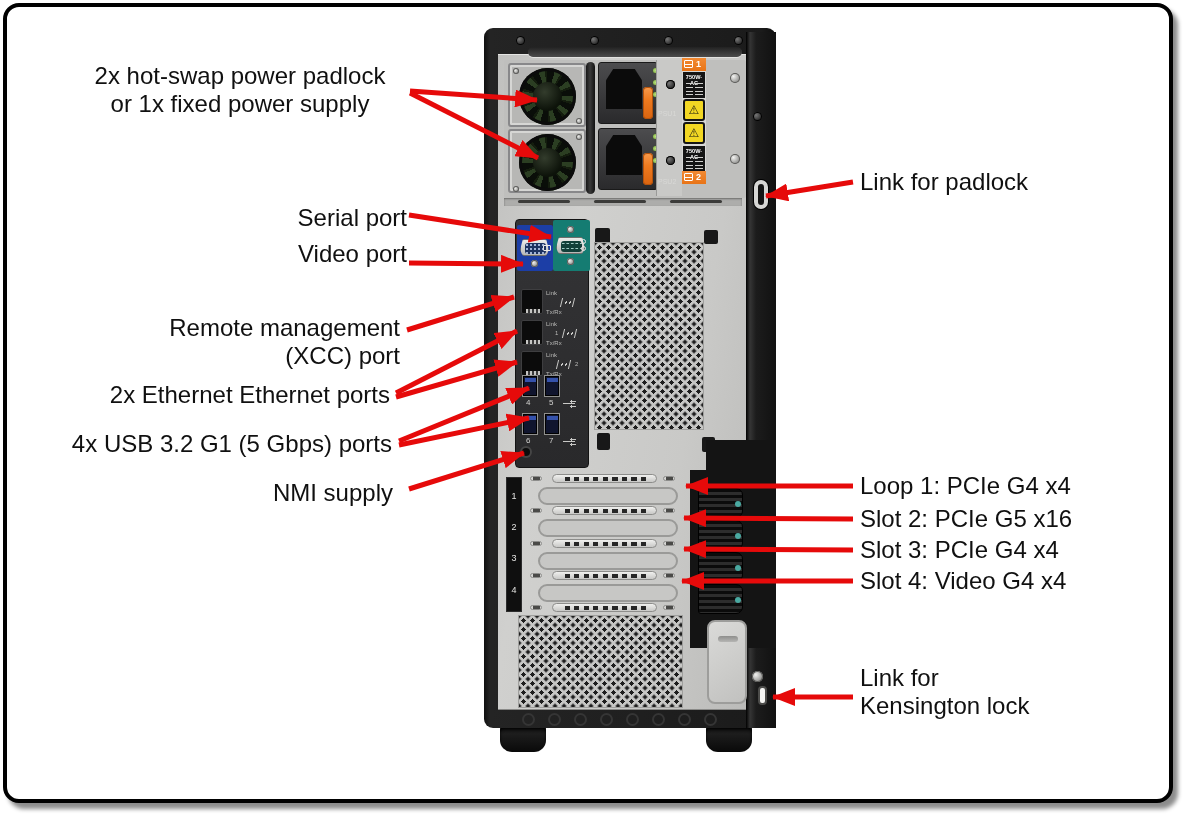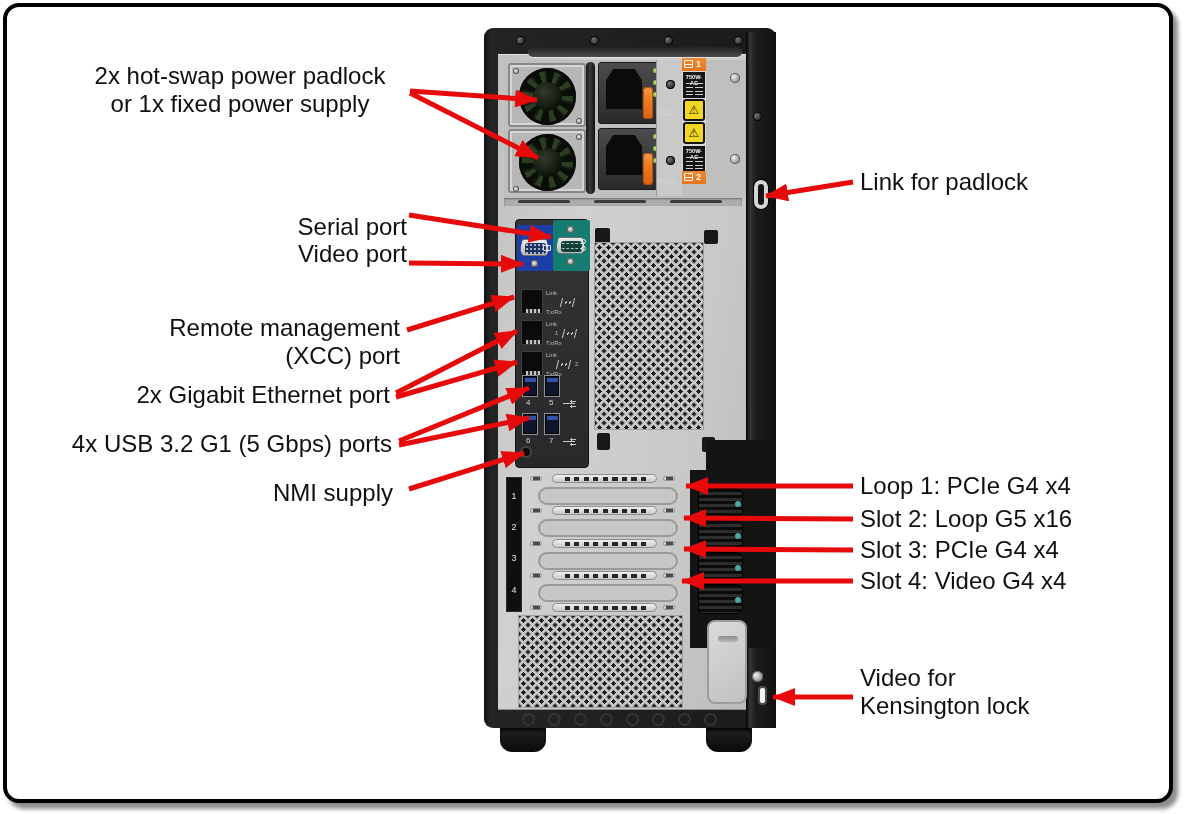--- a/index.html
+++ b/index.html
@@ -342,34 +342,34 @@
   <div class="bandring" style="left:90px;top:685px;width:13px;height:13px"></div>
   <div class="bandring" style="left:116px;top:685px;width:13px;height:13px"></div>
   <div class="bandring" style="left:142px;top:685px;width:13px;height:13px"></div>
   <div class="bandring" style="left:168px;top:685px;width:13px;height:13px"></div>
   <div class="bandring" style="left:194px;top:685px;width:13px;height:13px"></div>
   <div class="bandring" style="left:220px;top:685px;width:13px;height:13px"></div>
 </div>
 
 <div class="lbl tC" style="left:40px;top:62px;width:400px">2x hot-swap power padlock
 or 1x fixed power supply</div>
-<div class="lbl tR" style="right:777px;top:213px;width:260px">Serial port</div>
+<div class="lbl tR" style="right:777px;top:204px;width:260px">Serial port</div>
 <div class="lbl tR" style="right:777px;top:240px;width:260px">Video port</div>
 <div class="lbl tR" style="right:784px;top:314px;width:320px">Remote management
 (XCC) port</div>
-<div class="lbl tR" style="right:794px;top:381px;width:340px">2x Gigabit Ethernet port</div>
+<div class="lbl tR" style="right:794px;top:381px;width:340px">2x Ethernet Ethernet ports</div>
 <div class="lbl tR" style="right:792px;top:430px;width:380px">4x USB 3.2 G1 (5 Gbps) ports</div>
 <div class="lbl tR" style="right:791px;top:479px;width:240px">NMI supply</div>
 
 <div class="lbl" style="left:860px;top:168px;width:300px">Link for padlock</div>
 <div class="lbl" style="left:860px;top:472px;width:300px">Loop 1: PCIe G4 x4</div>
-<div class="lbl" style="left:860px;top:505px;width:300px">Slot 2: Loop G5 x16</div>
+<div class="lbl" style="left:860px;top:505px;width:300px">Slot 2: PCIe G5 x16</div>
 <div class="lbl" style="left:860px;top:536px;width:300px">Slot 3: PCIe G4 x4</div>
 <div class="lbl" style="left:860px;top:567px;width:300px">Slot 4: Video G4 x4</div>
-<div class="lbl" style="left:860px;top:664px;width:300px">Video for
+<div class="lbl" style="left:860px;top:664px;width:300px">Link for
 Kensington lock</div>
 
 <svg id="arrows" width="1184" height="814">
   <defs>
     <marker id="ah" markerUnits="strokeWidth" markerWidth="4.6" markerHeight="3.6" refX="4.4" refY="1.8" orient="auto">
       <path d="M0,0 L4.6,1.8 L0,3.6 Z" fill="#e60a0a"></path>
     </marker>
   </defs>
   <line class="ar" x1="410" y1="91" x2="537" y2="100" marker-end="url(#ah)"></line>
   <line class="ar" x1="410" y1="93" x2="538" y2="158" marker-end="url(#ah)"></line>

